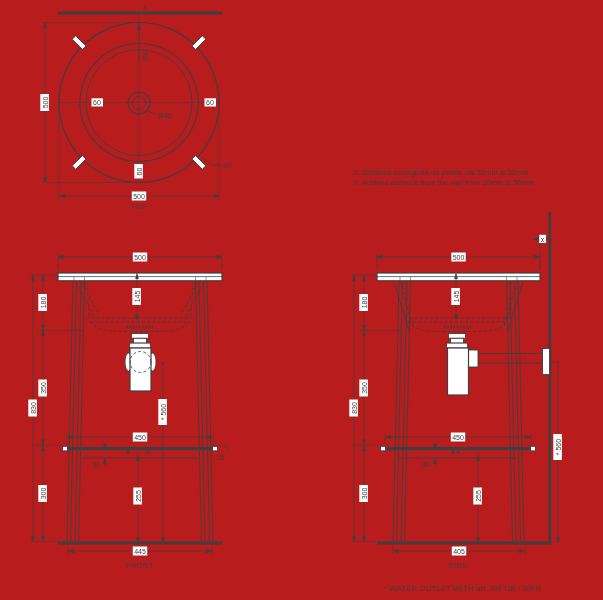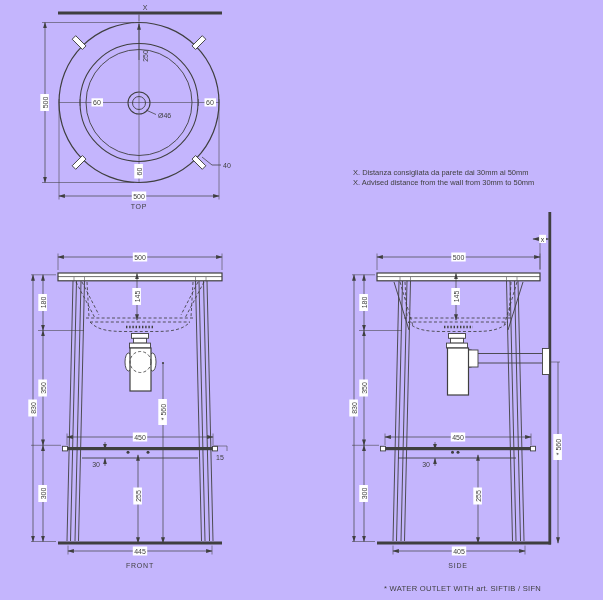--- a/index.html
+++ b/index.html
@@ -1,16 +1,16 @@
 <!DOCTYPE html>
 <html><head>
 <meta charset="utf-8">
 <style>
   html,body{margin:0;padding:0;background:#ffffff;}
-  .canvas{position:relative;width:603px;height:600px;background:#c4b5fd;overflow:hidden;
+  .canvas{position:relative;width:603px;height:600px;background:#b91c1c;overflow:hidden;
           font-family:"Liberation Sans",sans-serif;}
   svg{display:block}
   .o{stroke:#3f3f3f;fill:none;stroke-width:1.05;stroke-linecap:butt}
   .fw{fill:#ffffff}
   .fd{fill:#3f3f3f;stroke:none}
   .w05{stroke-width:.55}
   .w07{stroke-width:.75}
   .w09{stroke-width:.9}
   .w12{stroke-width:1.2}
   .w28{stroke-width:2.8}

